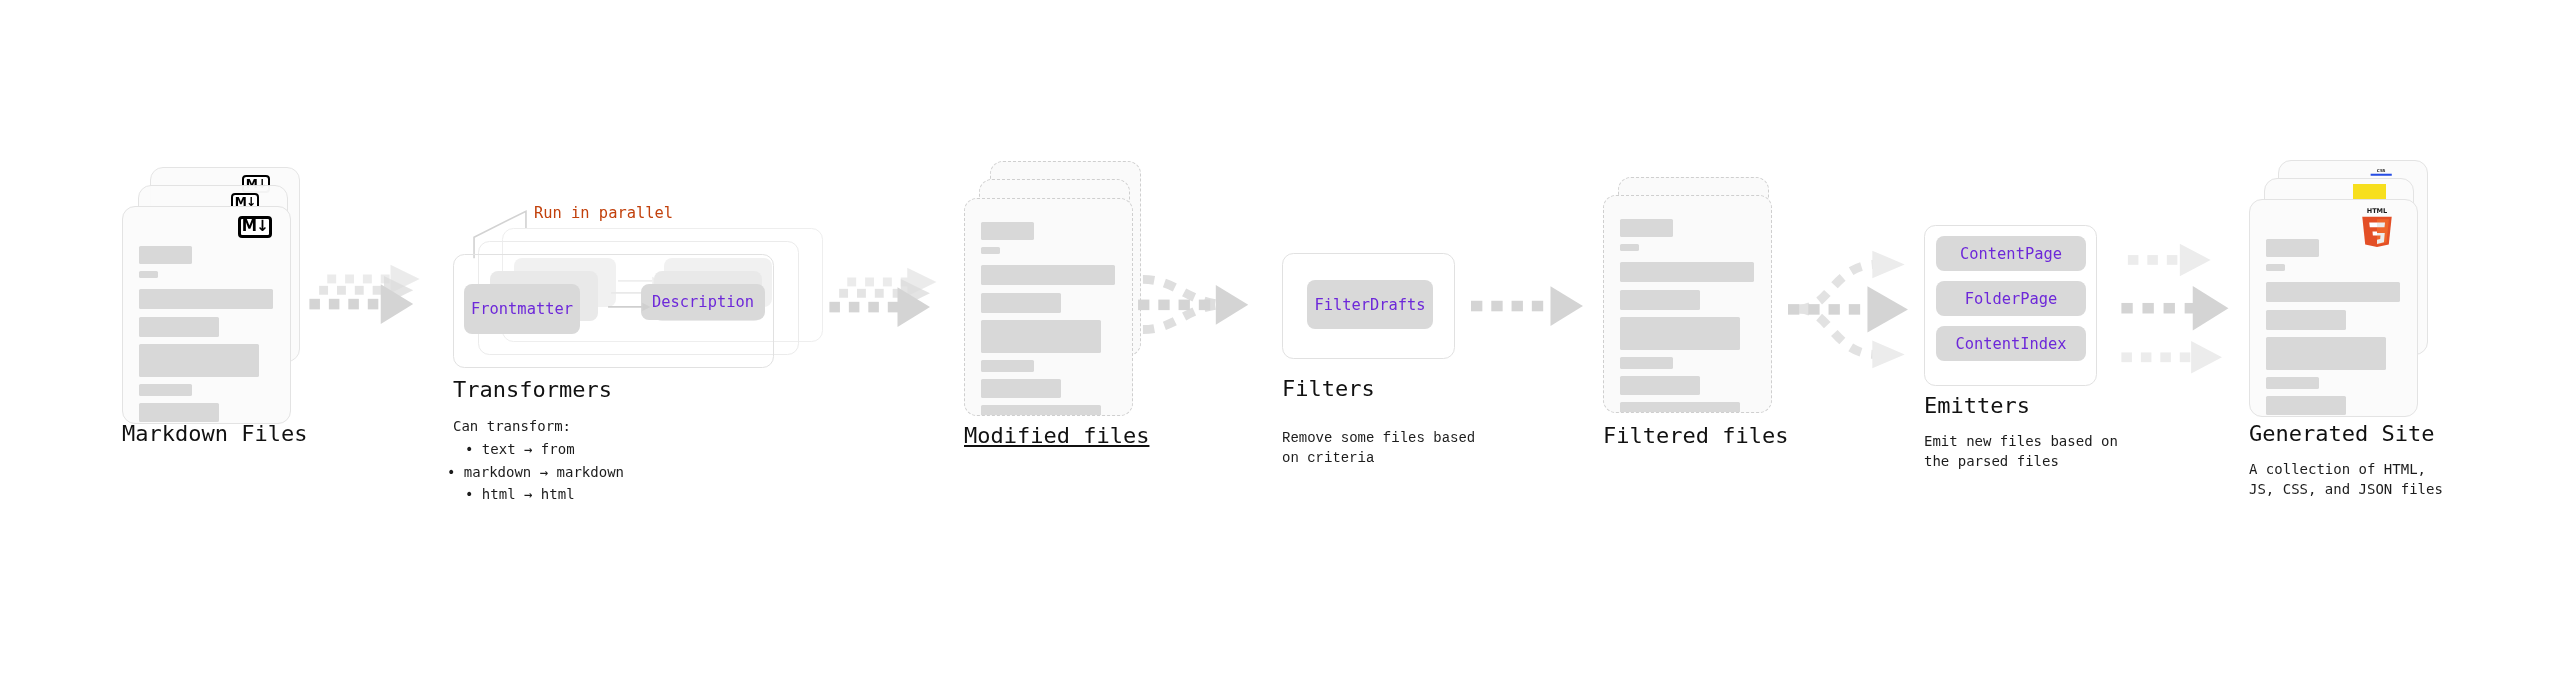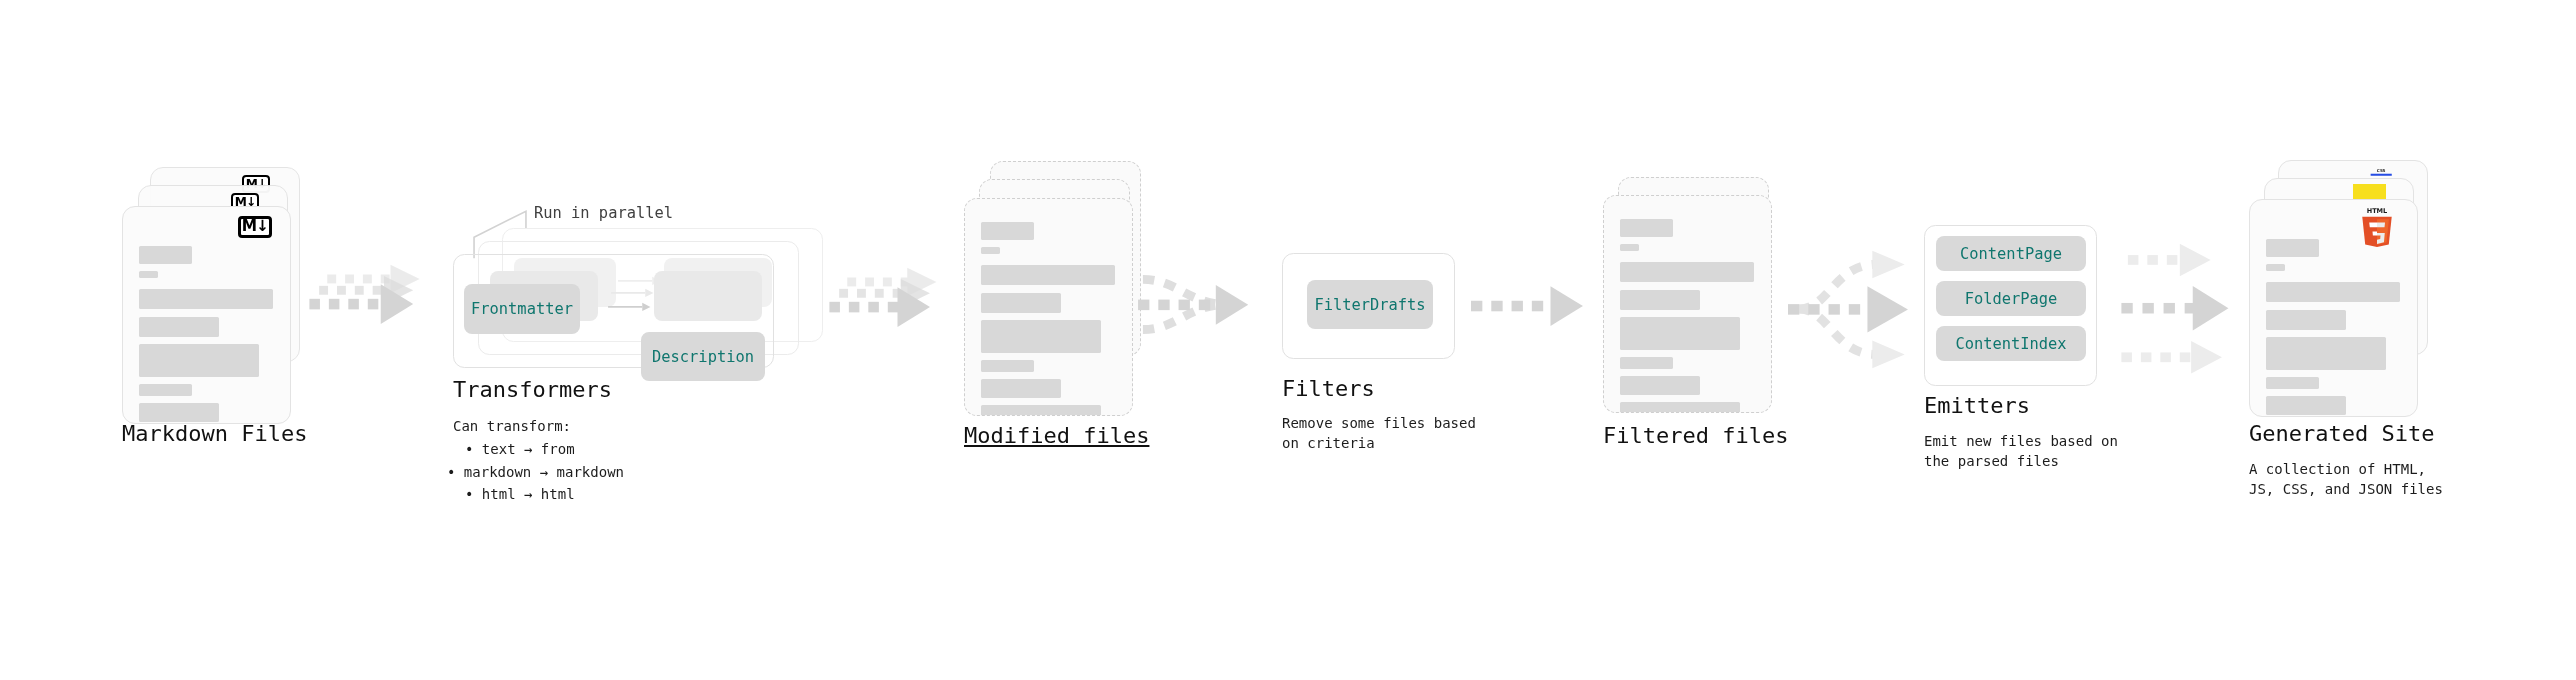--- a/index.html
+++ b/index.html
@@ -65,37 +65,37 @@
     font-size:14px;color:#1c1c1c;line-height:1.45;white-space:pre;
   }
 
   
   .pill{
     position:absolute;
     background:#d9d9d9;
     border-radius:8.1px;
     display:flex;align-items:center;justify-content:center;
     font-family:"DejaVu Sans Mono","Liberation Mono",monospace;
-    font-size:15.4px;color:#0f766e;white-space:nowrap;
+    font-size:15.4px;color:#6d28d9;white-space:nowrap;
   }
 
   
   .groupbox{
     position:absolute;
     border:1.6px solid #e1e1e1;
     border-radius:11.4px;
     background:transparent;
     box-sizing:border-box;
   }
 
   svg{position:absolute;overflow:visible;}
   .rip{
     position:absolute;
     font-family:"DejaVu Sans Mono","Liberation Mono",monospace;
-    font-size:15.4px;color:#404040;white-space:nowrap;
+    font-size:15.4px;color:#c2410c;white-space:nowrap;
   }
 </style>
 </head>
 <body>
 
 <div id="stage">
 
   <div class="abs" style="left:122px;top:167px;">
     <div class="doc back2" style="left:28px;top:0px;width:150px;height:195px;"></div>
     <div class="mdbadge small" style="left:120px;top:8.1px;">M↓</div>
@@ -162,21 +162,21 @@
   <div class="groupbox" style="left:478px;top:241px;width:321px;height:114px;border-color:#ebebeb;"></div>
   <div class="pill" style="left:490px;top:271px;width:108px;height:50px;background:#e9e9e9;color:transparent;">.</div>
   <div class="pill" style="left:654px;top:271px;width:108px;height:50px;background:#e9e9e9;color:transparent;">.</div>
   <svg class="abs" style="left:611px;top:288px;width:49px;height:16.3px;" viewBox="0 0 60 20" width="49" height="16.3">
     <path d="M0 6 H42" stroke="#e9e9e9" stroke-width="2" fill="none"></path>
       <polygon points="42,1 52,6 42,11" fill="#e9e9e9"></polygon>
   </svg>
 
   <div class="groupbox" style="left:453px;top:254px;width:321px;height:114px;"></div>
   <div class="pill" style="left:464px;top:284px;width:116px;height:50px;">Frontmatter</div>
-  <div class="pill" style="left:641px;top:284px;width:124px;height:49px;margin-top:48px;">Description</div>
+  <div class="pill" style="left:641px;top:284px;width:124px;height:36px;">Description</div>
   <svg class="abs" style="left:608px;top:302px;width:49px;height:16.3px;" viewBox="0 0 60 20" width="49" height="16.3">
     <path d="M0 6 H42" stroke="#cfcfcf" stroke-width="2" fill="none"></path>
       <polygon points="42,1 52,6 42,11" fill="#cfcfcf"></polygon>
   </svg>
 
   <div class="title" style="left:453px;top:377px;">Transformers</div>
   <div class="sub" style="left:453px;top:416px;">Can transform:</div>
   <div class="sub" style="left:465px;top:439px;">• text → from</div>
   <div class="sub" style="left:447px;top:462px;">• markdown → markdown</div>
   <div class="sub" style="left:465px;top:484px;">• html → html</div>
@@ -236,21 +236,21 @@
         <rect x="75" y="39" width="14" height="13"></rect>
       <rect x="100" y="39" width="14" height="13"></rect>
       <polygon points="96,21 136,45.5 96,70"></polygon>
     </g>
   </svg>
 
   <div class="groupbox" style="left:1282px;top:253px;width:173px;height:106px;"></div>
   <div class="pill" style="left:1307px;top:280px;width:126px;height:49px;">FilterDrafts</div>
 
   <div class="title" style="left:1282px;top:376px;">Filters</div>
-  <div class="sub" style="left:1282px;top:413px;">Remove some files based
+  <div class="sub" style="left:1282px;top:428px;font-family:Liberation Mono, monospace;">Remove some files based
 on criteria</div>
 
   <svg class="abs" style="left:1471px;top:286px;width:146px;height:49px;" viewBox="0 0 180 60" width="146" height="49">
     <g fill="#d4d4d4">
       <rect x="0" y="18" width="14" height="13"></rect>
         <rect x="25" y="18" width="14" height="13"></rect>
       <rect x="50" y="18" width="14" height="13"></rect>
         <rect x="75" y="18" width="14" height="13"></rect>
       <rect x="100" y="18" width="14" height="13"></rect>
       <polygon points="98,0 138,24.5 98,49"></polygon>

